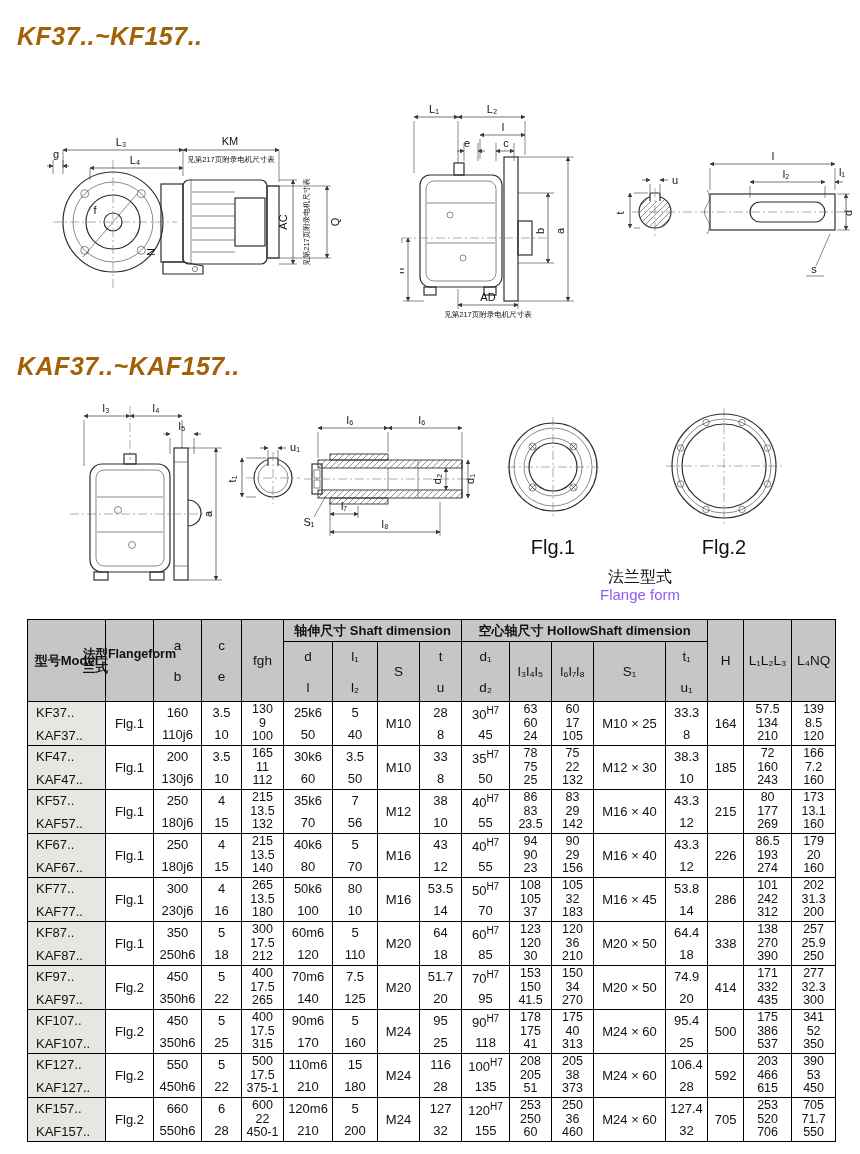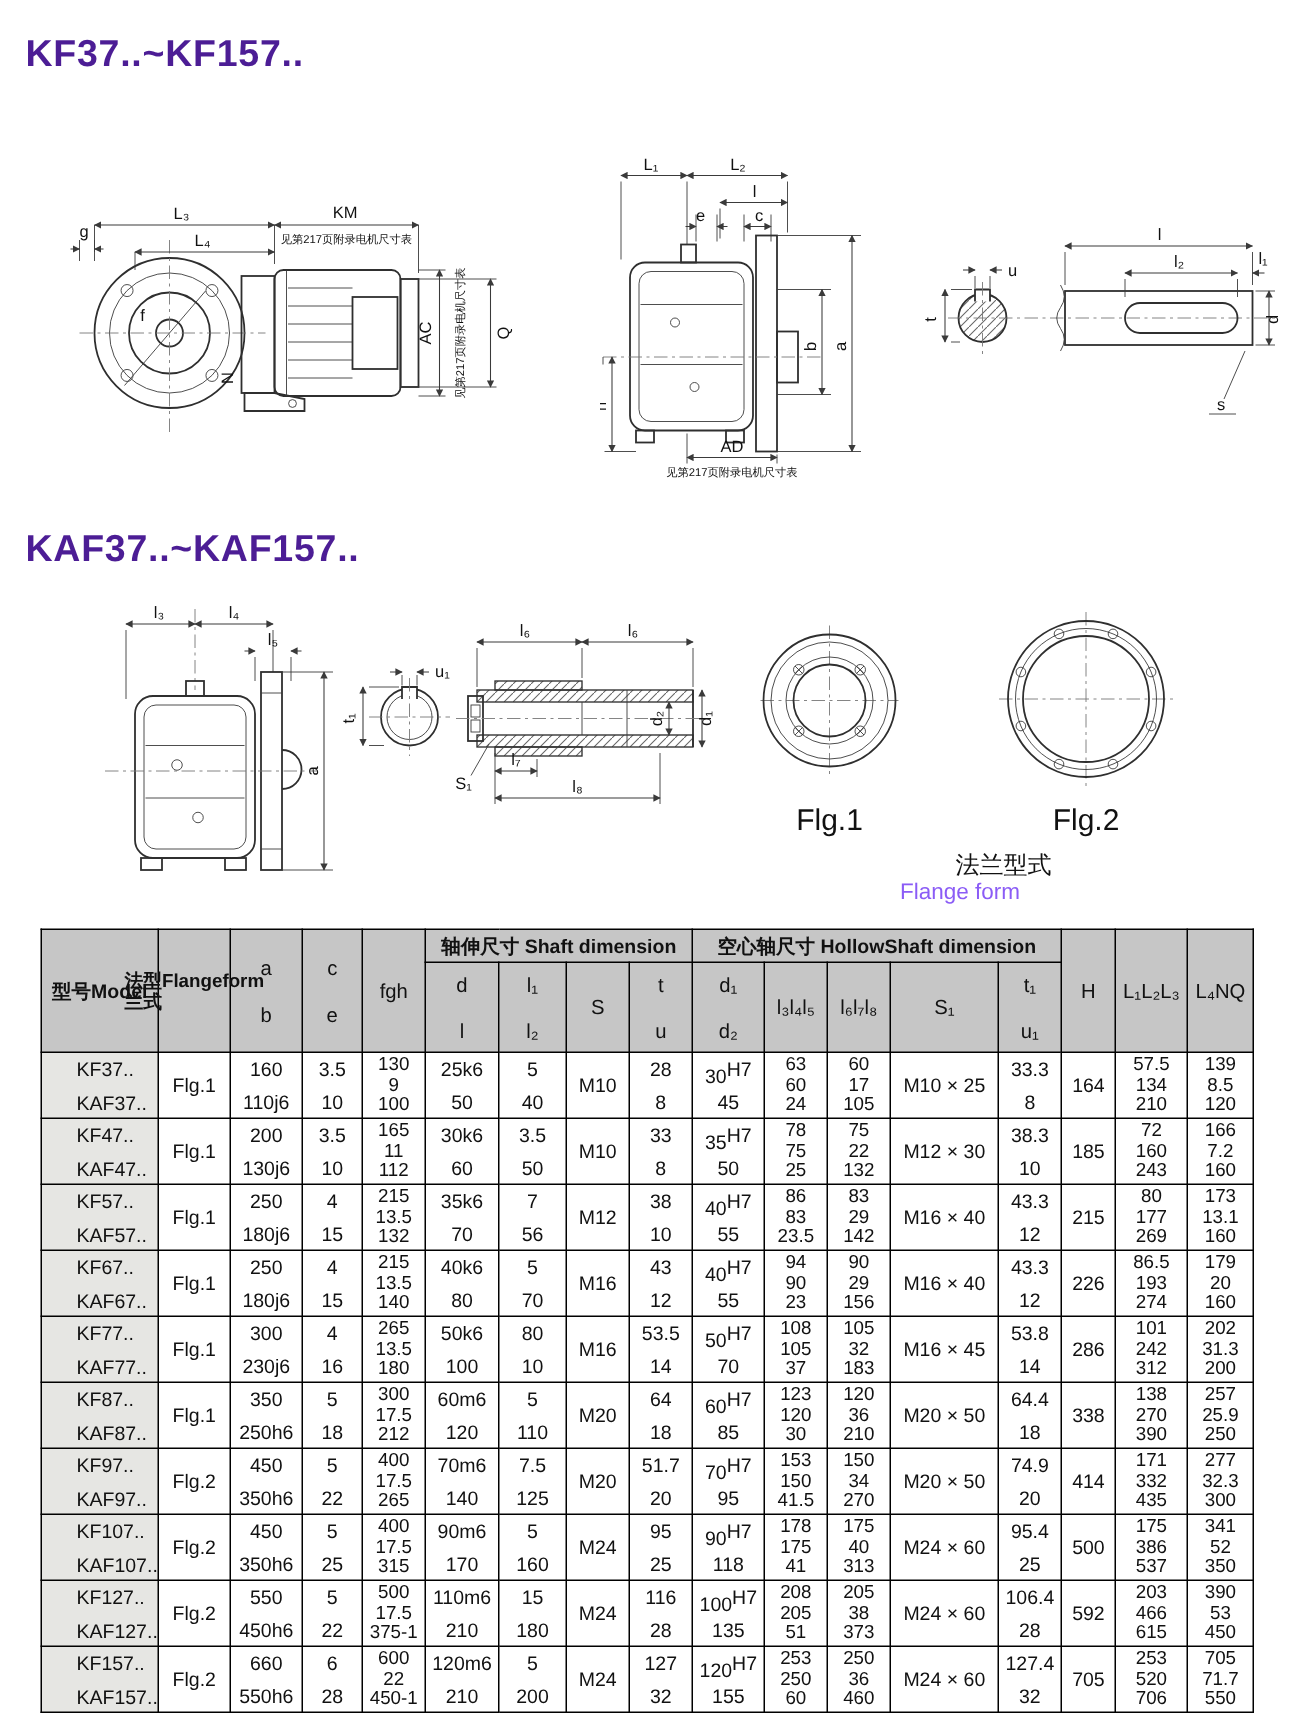--- a/index.html
+++ b/index.html
@@ -3,21 +3,21 @@
 <meta charset="utf-8">
 <style>
   html,body{margin:0;padding:0;}
   body{
     width:860px;height:1154px;position:relative;background:#ffffff;
     font-family:"Liberation Sans","DejaVu Sans",sans-serif;color:#111;
     overflow:hidden;
   }
   .abs{position:absolute;}
   .sec-title{
-    font-weight:bold;font-size:25px;letter-spacing:.5px;color:#4c1d95;
+    font-style:italic;font-weight:bold;font-size:25px;letter-spacing:.5px;color:#a16207;
   }
   
   svg .ln{stroke:#2f2f2f;stroke-width:1.2;fill:none;}
   svg .thin{stroke:#3a3a3a;stroke-width:.6;fill:none;}
   svg .dim{stroke:#3a3a3a;stroke-width:.7;fill:none;}
   svg .cl{stroke:#777;stroke-width:.6;fill:none;stroke-dasharray:9 3 2 3;}
   svg .lbl{font:11px "Liberation Sans","DejaVu Sans",sans-serif;fill:#111;text-anchor:middle;}
   svg .note{font:7.5px "Liberation Sans","DejaVu Sans",sans-serif;fill:#111;text-anchor:middle;}
   svg .wh{fill:#fff;}
   .figlabel{font-size:20px;color:#111;text-align:center;}
@@ -30,22 +30,22 @@
   table.dim th.sym{font-weight:normal;font-size:13.5px;}
   table.dim td{font-size:13px;}
   .hd2{display:flex;flex-direction:column;justify-content:center;gap:16px;}
   .hd3{display:flex;flex-direction:row;justify-content:center;line-height:15px;}
   .hd4{display:flex;justify-content:center;line-height:14px;font-size:12.5px;}
   tbody tr{height:44px;}
   .v1{line-height:15px;}
   .v2{display:flex;flex-direction:column;justify-content:space-between;height:37px;align-items:center;}
   .v3{display:flex;flex-direction:column;justify-content:center;line-height:13.5px;font-size:12.5px;}
   td.c-model{background:#e6e6e3;text-align:left;}
-  td.c-model .v2{align-items:flex-start;padding-left:23px;height:38px;}
-  sup{font-size:13px;}
+  td.c-model .v2{align-items:flex-start;padding-left:8px;height:38px;}
+  sup{font-size:10px;}
 </style>
 </head>
 <body>
 
 <div class="abs sec-title" style="left:17px;top:22px;">KF37..~KF157..</div>
 <div class="abs sec-title" style="left:17px;top:352px;">KAF37..~KAF157..</div>
 
 <svg class="abs" style="left:45px;top:118px;" width="330" height="195" viewBox="0 0 330 195">
   <defs>
     <marker id="ar1" viewBox="0 0 10 10" refX="9" refY="5" markerWidth="7" markerHeight="7" orient="auto-start-reverse">
@@ -360,21 +360,21 @@
         <circle cx="14.6" cy="40" r="3.2"></circle>
       <circle cx="14.6" cy="76" r="3.2"></circle>
         <circle cx="40" cy="101.4" r="3.2"></circle>
       <circle cx="76" cy="101.4" r="3.2"></circle>
         <circle cx="101.4" cy="76" r="3.2"></circle>
     </g>
   </g>
 </svg>
 <div class="abs figlabel" style="left:666px;top:536px;width:116px;">Flg.2</div>
 
-<div class="abs caption-cn" style="left:584px;top:567px;width:170px;text-align:center;">法兰型式</div>
+<div class="abs caption-cn" style="left:555px;top:567px;width:170px;text-align:center;">法兰型式</div>
 <div class="abs caption-en" style="left:555px;top:586px;width:170px;">Flange form</div>
 
 <div class="abs" style="left:27px;top:619px;">
 <table class="dim">
   <colgroup>
     <col style="width:78px">
         <col style="width:48px">
         <col style="width:48px">
         <col style="width:40px">
         <col style="width:42px">

